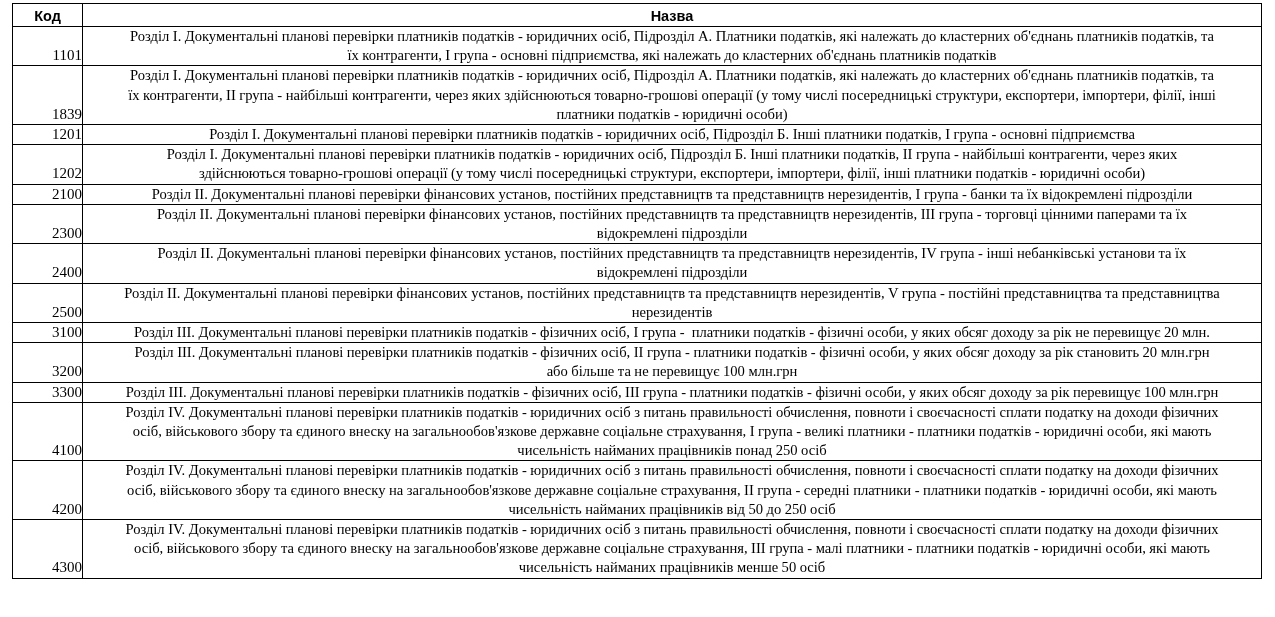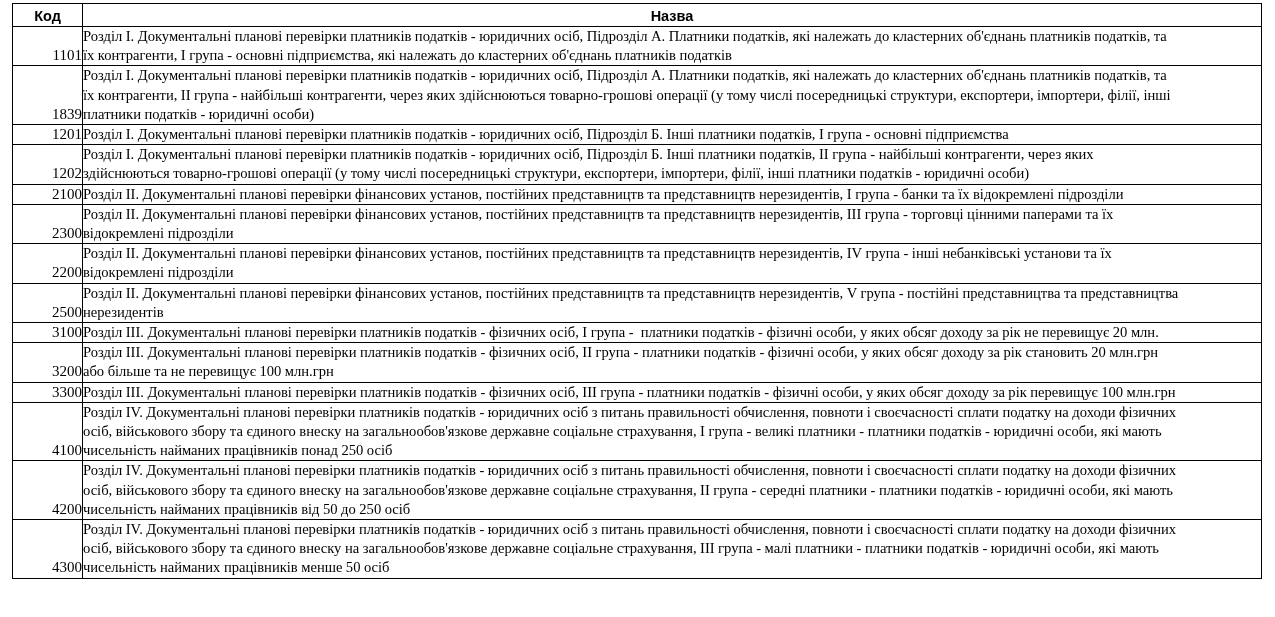--- a/index.html
+++ b/index.html
@@ -63,20 +63,21 @@
     text-align: left;
     font-size: 14.6px;
     line-height: 19.2px;
     padding: 0 3px 1px 4px;
     vertical-align: top;
     word-spacing: -0.1px;
     letter-spacing: -0.02px;
   }
   td.name .lines {
     display: block;
+    text-align: center;
   }
   td.name .ln {
     display: block;
     white-space: pre;
   }
 </style>
 </head>
 <body>
 
 <div class="page">
@@ -139,21 +140,21 @@
         <tr>
           <td class="code">2300</td>
           <td class="name">
             <span class="lines">
               <span class="ln">Розділ II. Документальні планові перевірки фінансових установ, постійних представництв та представництв нерезидентів, III група - торговці цінними паперами та їх</span>
               <span class="ln">відокремлені підрозділи</span>
             </span>
           </td>
         </tr>
         <tr>
-          <td class="code">2200</td>
+          <td class="code">2400</td>
           <td class="name">
             <span class="lines">
               <span class="ln">Розділ II. Документальні планові перевірки фінансових установ, постійних представництв та представництв нерезидентів, IV група - інші небанківські установи та їх</span>
               <span class="ln">відокремлені підрозділи</span>
             </span>
           </td>
         </tr>
         <tr>
           <td class="code">2500</td>
           <td class="name">

